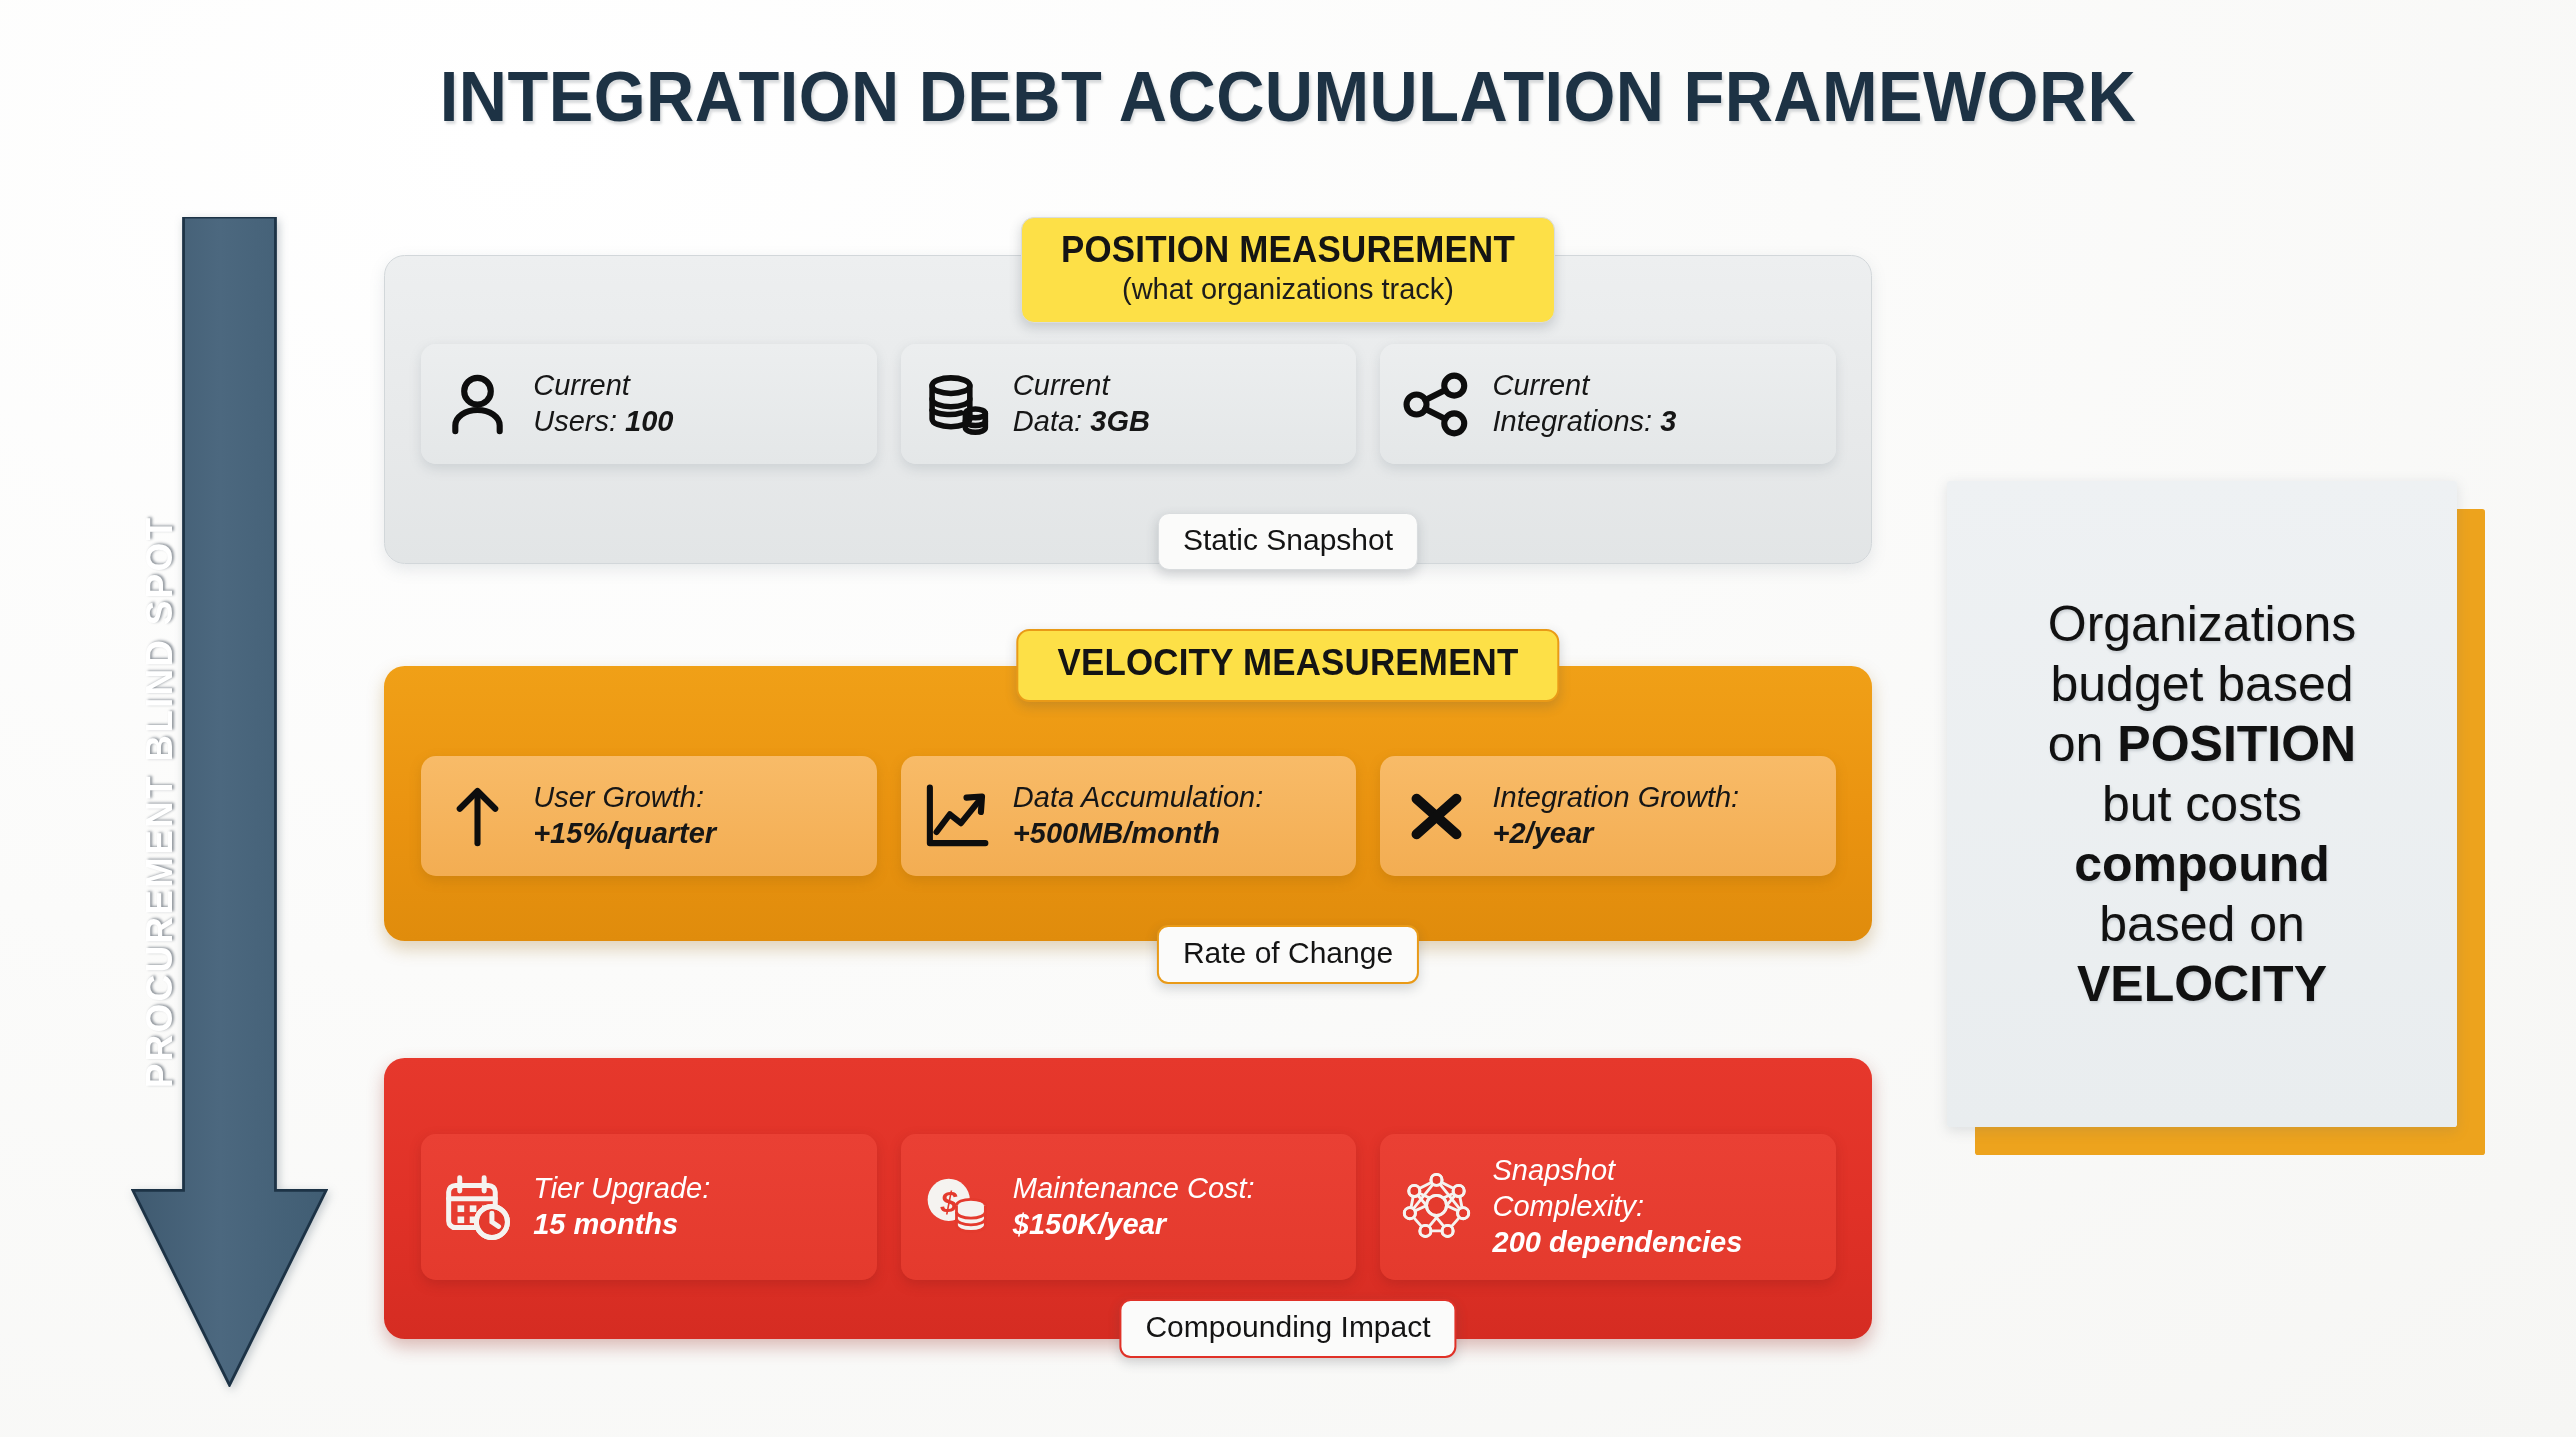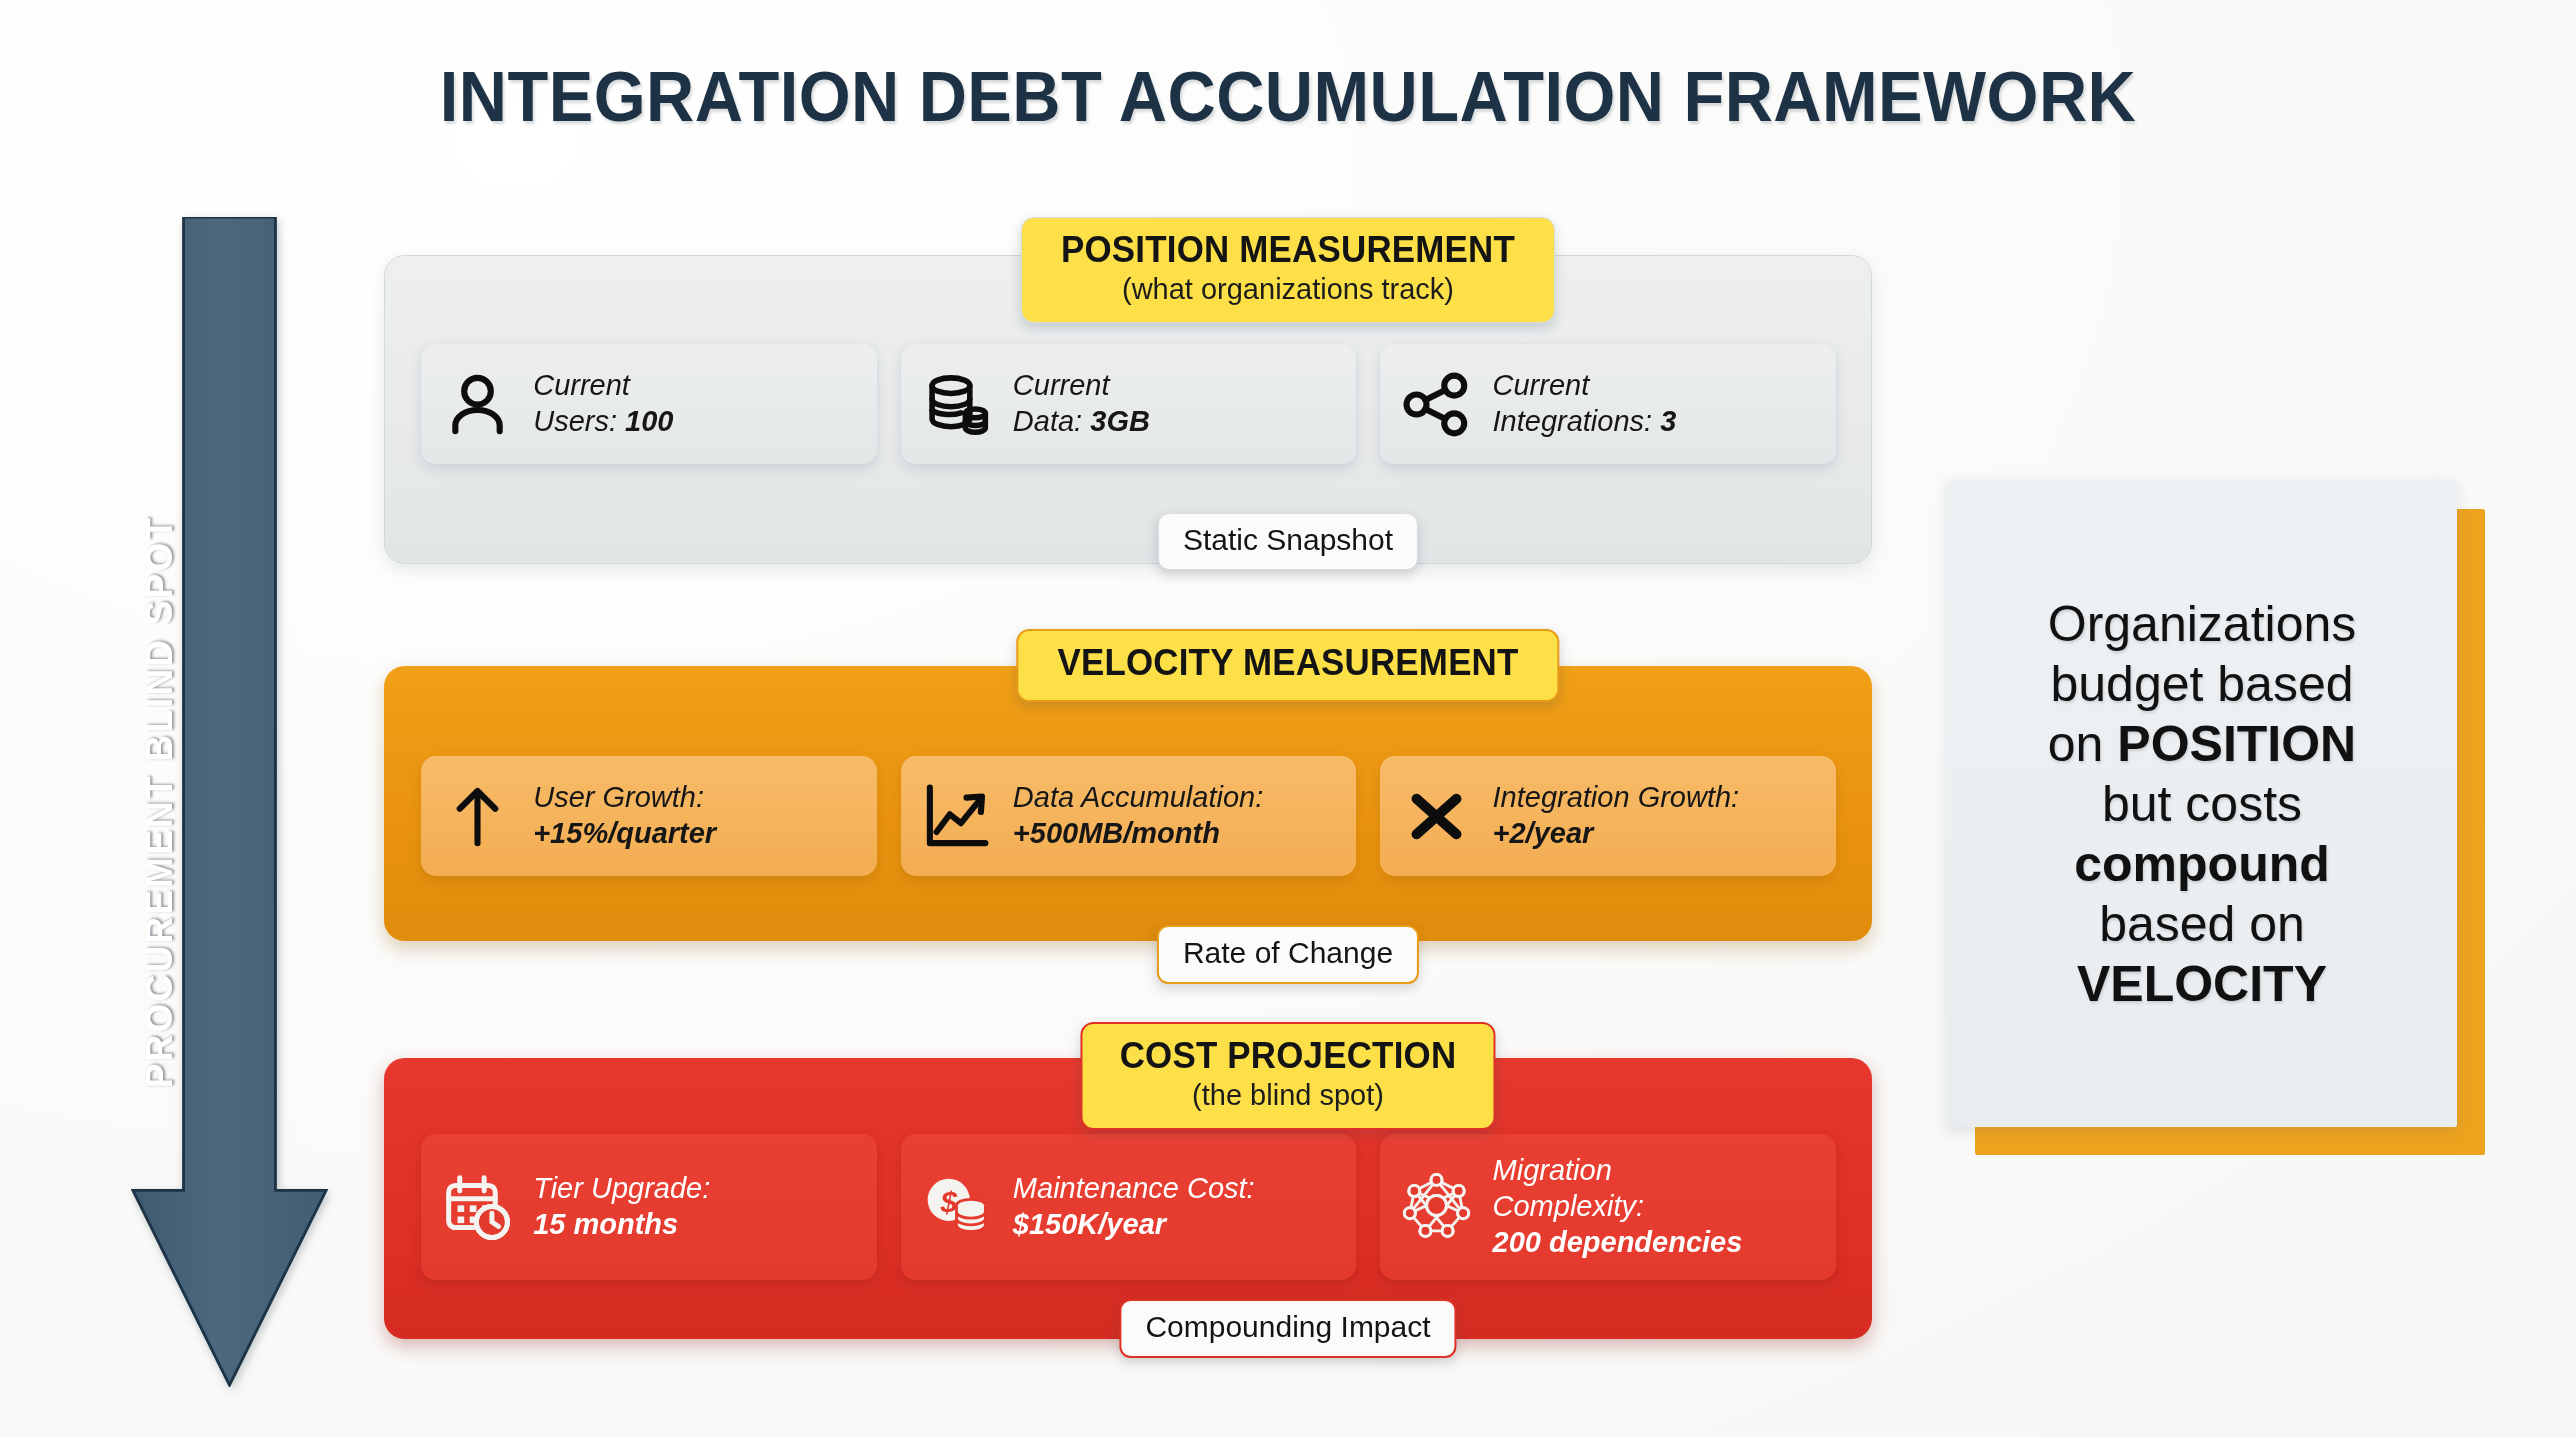--- a/index.html
+++ b/index.html
@@ -381,24 +381,20 @@
         <b>+2/year</b>
       </span>
     </div>
 
   </div>
 
   <div class="badge badge-rate">Rate of Change</div>
 
   <div class="band band-cost"></div>
 
-  <div class="sec-header hdr-cost">
-    <span class="h1">COST PROJECTION</span>
-    <span class="h2">(the blind spot)</span>
-  </div>
 
   <div class="card-row row-cost">
 
     <div class="card card-cost">
       <span class="card-icon">
         <svg viewBox="0 0 64 64" fill="none" stroke="#f5f3f0" stroke-width="4.5" stroke-linecap="round">
           <rect x="6" y="13" width="42" height="38" rx="6"></rect>
           <path d="M6 25 L48 25"></path>
           <path d="M16 6 L16 18 M38 6 L38 18"></path>
           <rect x="14" y="31" width="6" height="6" fill="#f5f3f0" stroke="none"></rect>
@@ -459,21 +455,21 @@
             <circle cx="56" cy="38" r="5"></circle>
             <circle cx="42" cy="54" r="5"></circle>
             <circle cx="22" cy="54" r="5"></circle>
             <circle cx="8" cy="38" r="5"></circle>
             <circle cx="12" cy="18" r="5"></circle>
             <circle cx="32" cy="31" r="9"></circle>
           </g>
         </svg>
       </span>
       <span class="card-text">
-        <span>Migration</span><br>
+        <span>Snapshot</span><br>
         <span>Complexity:</span><br>
         <b>200 dependencies</b>
       </span>
     </div>
 
   </div>
 
   <div class="badge badge-impact">Compounding Impact</div>
 
   <div class="callout-wrap">

